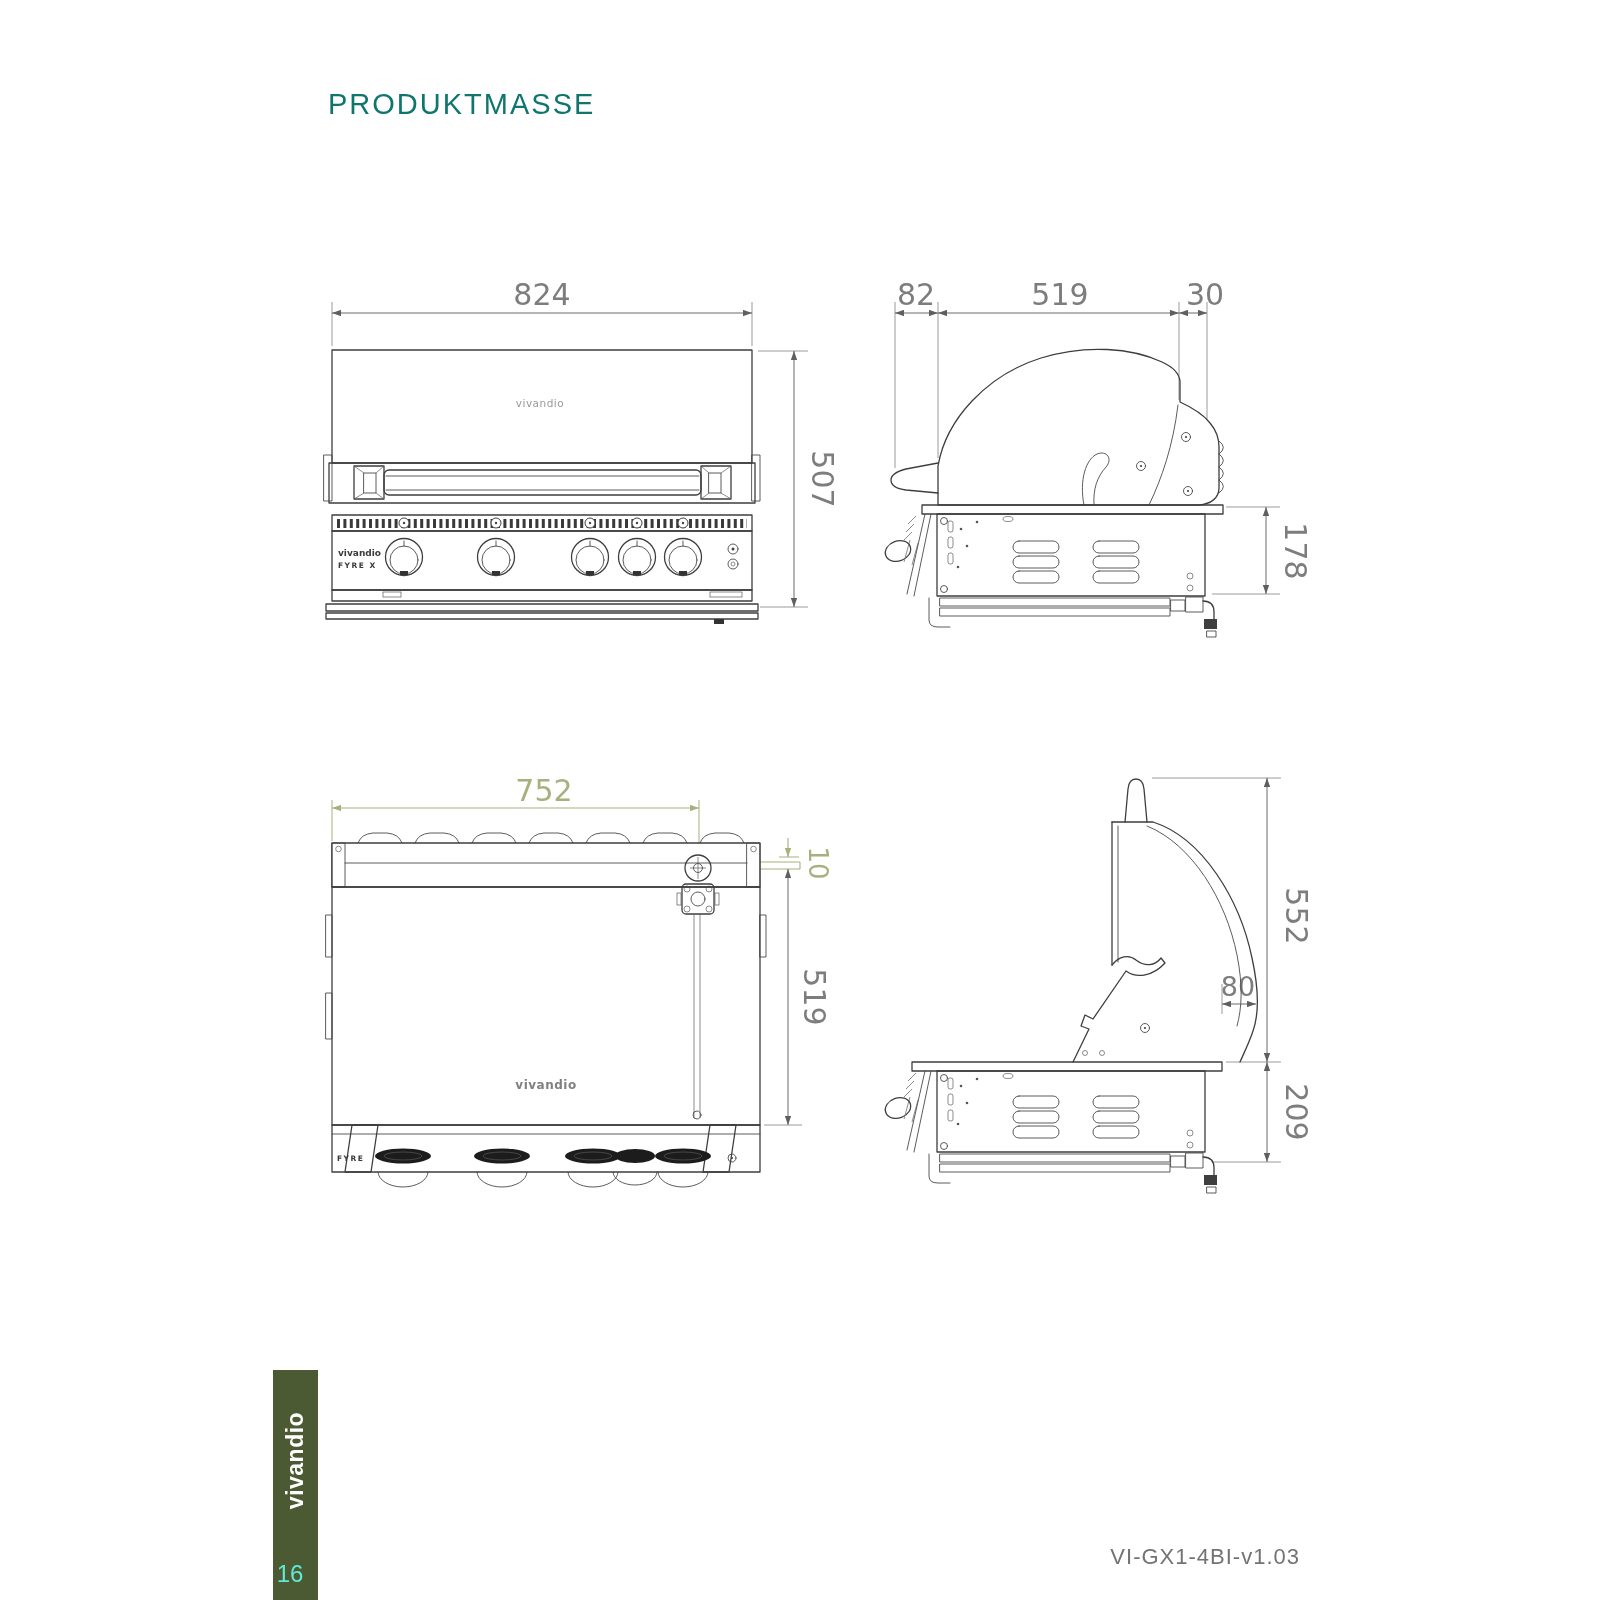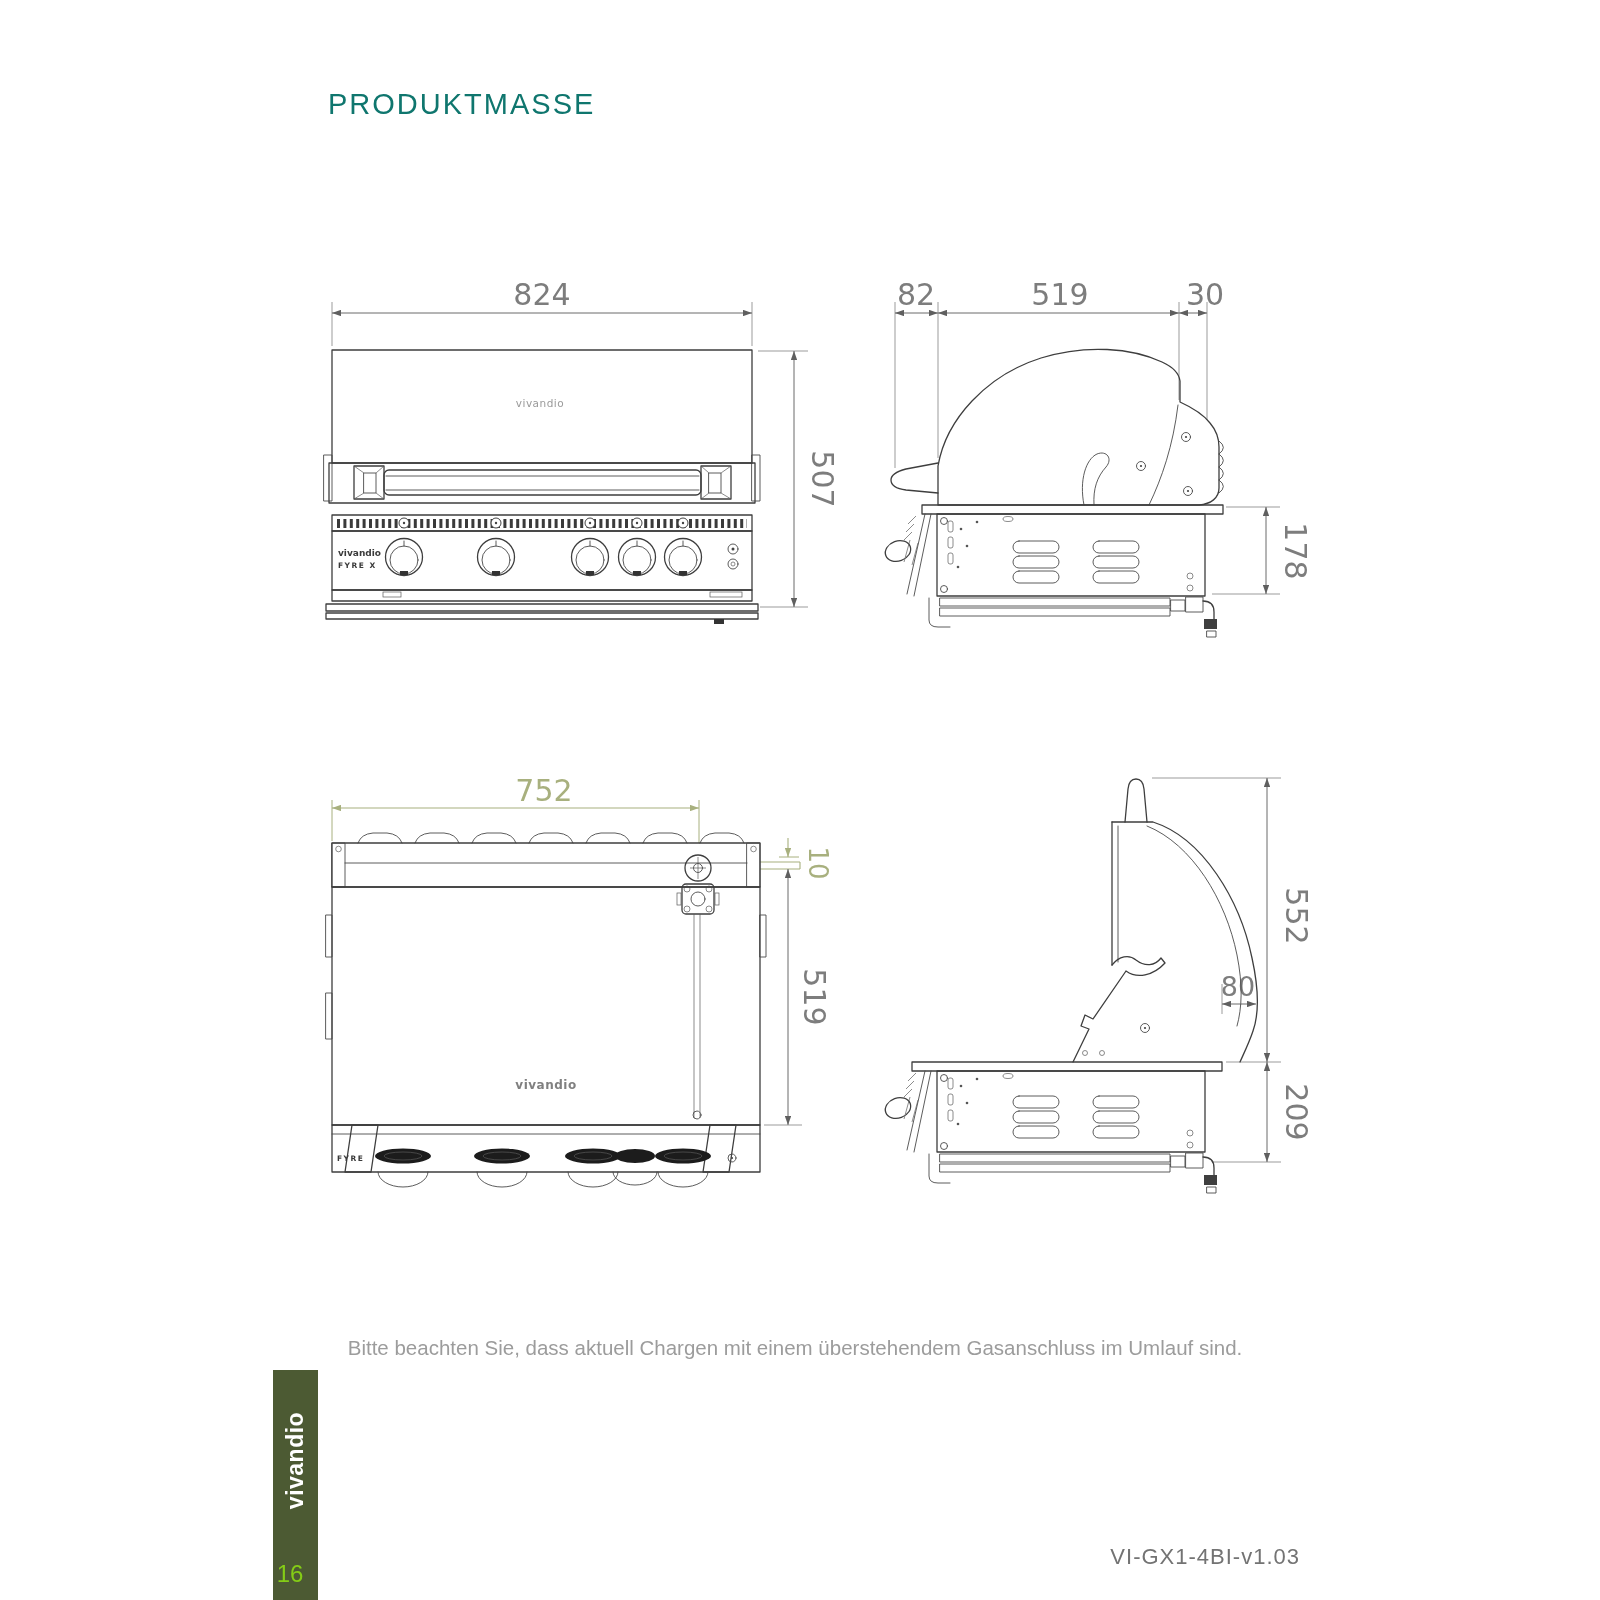--- a/index.html
+++ b/index.html
@@ -26,21 +26,21 @@
   .note{position:absolute;left:290px;top:1334px;width:1010px;text-align:center;
         font-size:20.5px;line-height:27px;color:#9c9c9c;}
   .footer{position:absolute;left:290px;top:1544px;width:1010px;text-align:right;
         font-size:22px;color:#737373;letter-spacing:1px;}
   .sidebar{position:absolute;left:273px;top:1370px;width:45px;height:230px;background:#4c5a33;}
   .sidebar .brandbox{position:absolute;left:0;top:10px;width:45px;height:160px;
         display:flex;align-items:center;justify-content:center;}
   .sidebar .brand{transform:rotate(-90deg);white-space:nowrap;color:#fff;
         font-size:23px;font-weight:bold;letter-spacing:.5px;}
   .sidebar .pagenum{position:absolute;left:0;bottom:12px;width:34px;text-align:center;
-        color:#84cc16;font-size:24px;}
+        color:#5eead4;font-size:24px;}
 </style>
 </head>
 <body>
 
 <div class="page">
 
   <div class="title">PRODUKTMASSE</div>
 
   <svg style="left:298px;top:256px" width="526" height="376" viewBox="298 256 526 376">
     <defs>
@@ -408,21 +408,20 @@
     <g>
       <rect class="ln2" x="1171" y="1156" width="14" height="11"></rect>
       <rect class="ln2" x="1186" y="1153" width="17" height="15"></rect>
       <path class="ln" d="M1203,1157 Q1214,1157 1214,1168 L1214,1175"></path>
       <rect x="1204" y="1175" width="13" height="10" fill="#3f3f3f"></rect>
       <rect class="ln2" x="1207" y="1187" width="9" height="6"></rect>
     </g>
   </svg>
 
   <div class="note">
-    <div>Bitte beachten Sie, dass aktuell Chargen mit einem überstehendem Gasanschluss im Umlauf sind.</div>
   </div>
 
   <div class="footer">VI-GX1-4BI-v1.03</div>
 
   <div class="sidebar">
     <div class="brandbox">
       <span class="brand">vivandio</span>
     </div>
     <div class="pagenum">16</div>
   </div>

